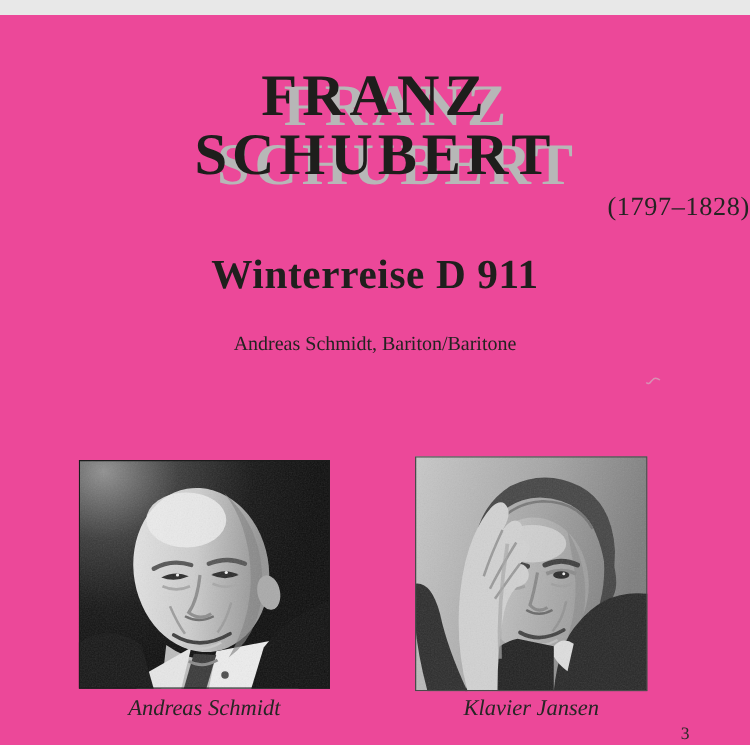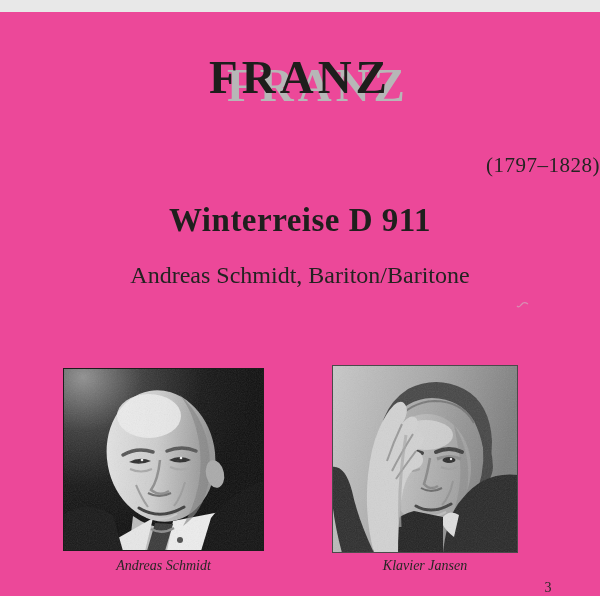--- a/index.html
+++ b/index.html
@@ -19,49 +19,50 @@
   }
   .composer span { display:block; }
 
   .dates { top:143px; font-size:21px; line-height:21px; letter-spacing:0.5px; color:#242422;text-align:right; }
 
   .work-title {
     top:192px; font-size:33px; line-height:33px; font-weight:bold;
     letter-spacing:0.5px; color:#1f1f1d;
   }
 
-  .performers { top:253px; font-size:24px; line-height:21px; color:#232321; }
+  .performers { top:253px; font-size:16px; line-height:21px; color:#232321; }
   .performers span { display:block; }
 
   .photo { position:absolute; display:block; }
   .photo svg { display:block; width:100%; height:100%; }
   .photo-left  { left:63px;  top:356px; width:201px; height:183px; }
   .photo-right { left:332px; top:353px; width:186px; height:188px; }
 
   .caption {
     position:absolute; top:546px; text-align:center;
-    font-style:italic; font-size:14px; line-height:16px; color:#262624;
+    font-style:italic; font-size:18px; line-height:16px; color:#262624;
   }
   .caption-left  { left:63px;  width:201px; }
   .caption-right { left:332px; width:186px; }
 
   .page-number {
     position:absolute; left:538px; top:568px; width:20px;
     text-align:center; font-size:14px; line-height:15px; color:#2a2a28;
   }
 
   .scan-artifact { position:absolute; left:516px; top:289px; width:14px; height:9px; opacity:0.55; }
 </style>
 </head>
 <body>
 
 <div class="page">
 
   <h1 class="centerline composer" style="margin:0; position:absolute;">
     <span>FRANZ</span>
+    <span>SCHUBERT</span>
   </h1>
 
   <div class="centerline dates">(1797–1828)</div>
 
   <div class="centerline work-title">Winterreise D 911</div>
 
   <div class="centerline performers">
     <span>Andreas Schmidt, Bariton/Baritone</span>
   </div>
 

